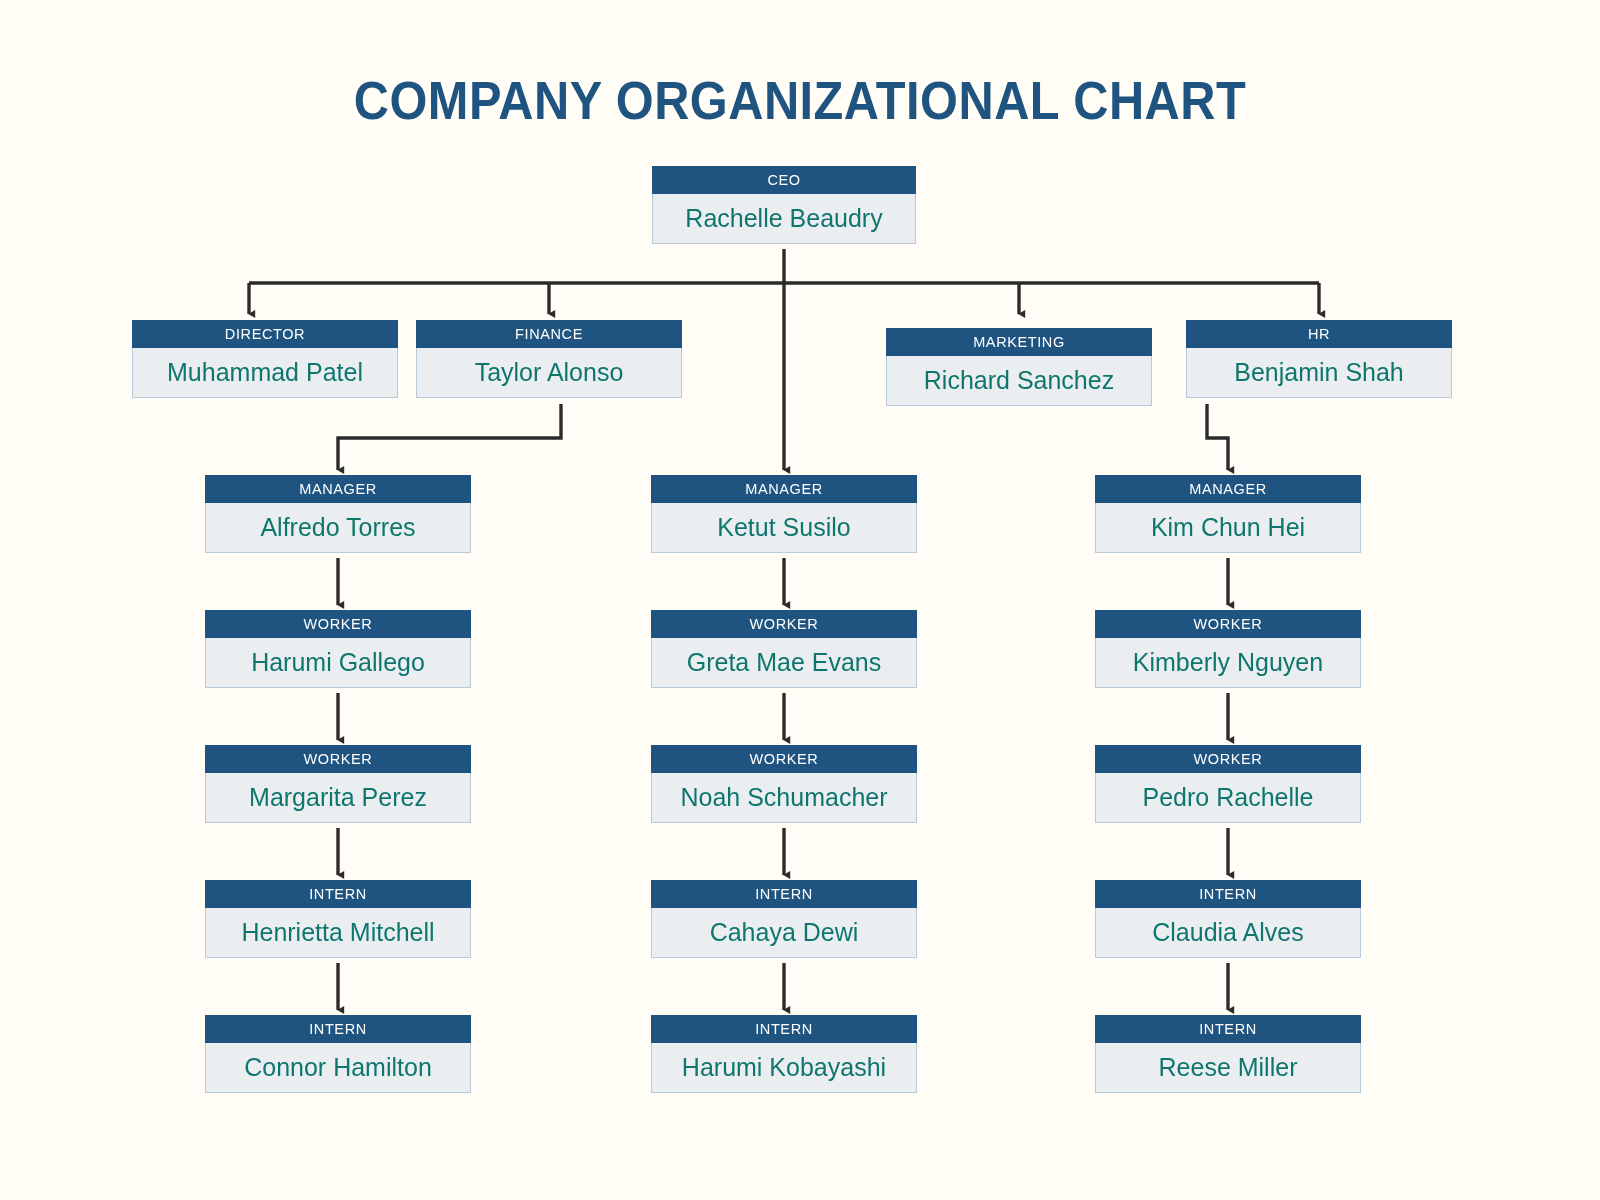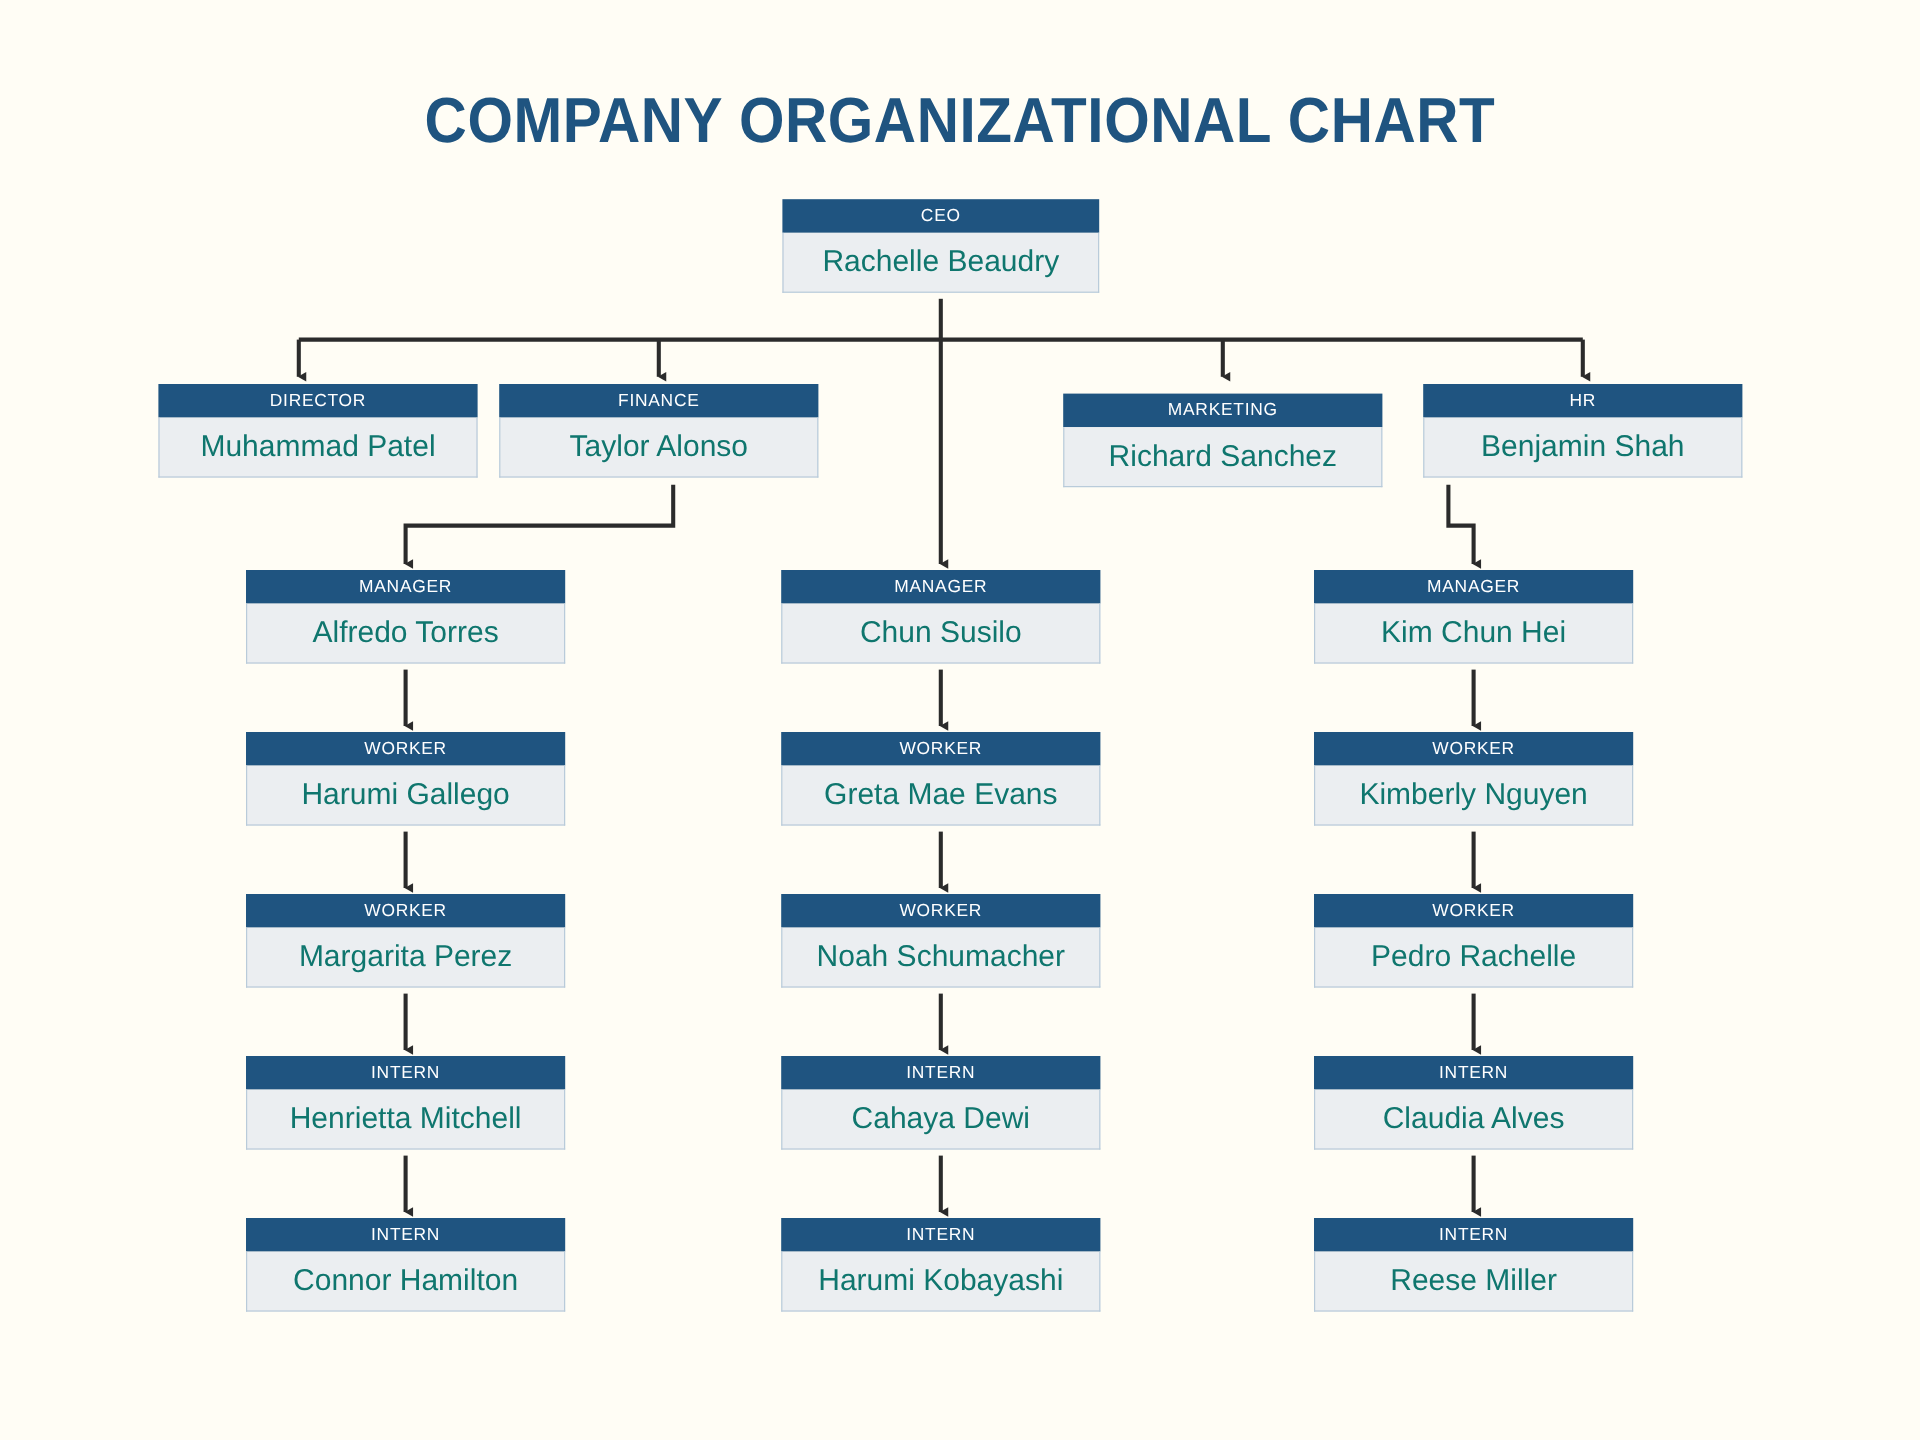--- a/index.html
+++ b/index.html
@@ -165,21 +165,21 @@
     <div class="node-body">Benjamin Shah</div>
   </div>
 
   <div class="node w-col" style="left:205px; top:475px;">
     <div class="node-header">MANAGER</div>
     <div class="node-body">Alfredo Torres</div>
   </div>
 
   <div class="node w-col" style="left:651px; top:475px;">
     <div class="node-header">MANAGER</div>
-    <div class="node-body">Chun Susilo</div>
+    <div class="node-body">Ketut Susilo</div>
   </div>
 
   <div class="node w-col" style="left:1095px; top:475px;">
     <div class="node-header">MANAGER</div>
     <div class="node-body">Kim Chun Hei</div>
   </div>
 
   <div class="node w-col" style="left:205px; top:610px;">
     <div class="node-header">WORKER</div>
     <div class="node-body">Harumi Gallego</div>

